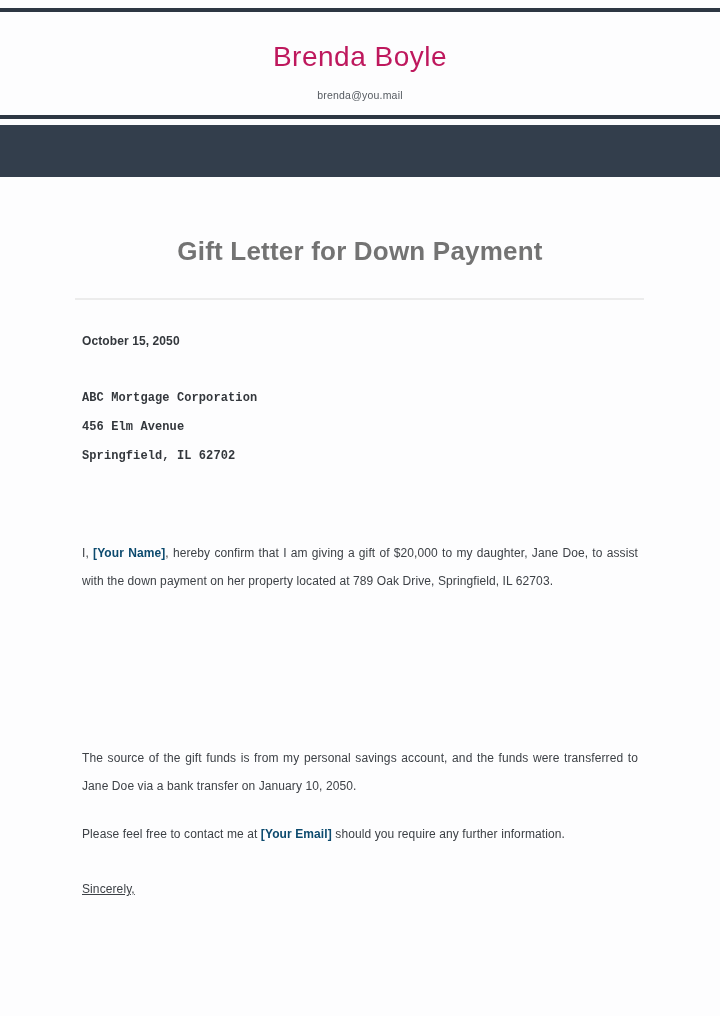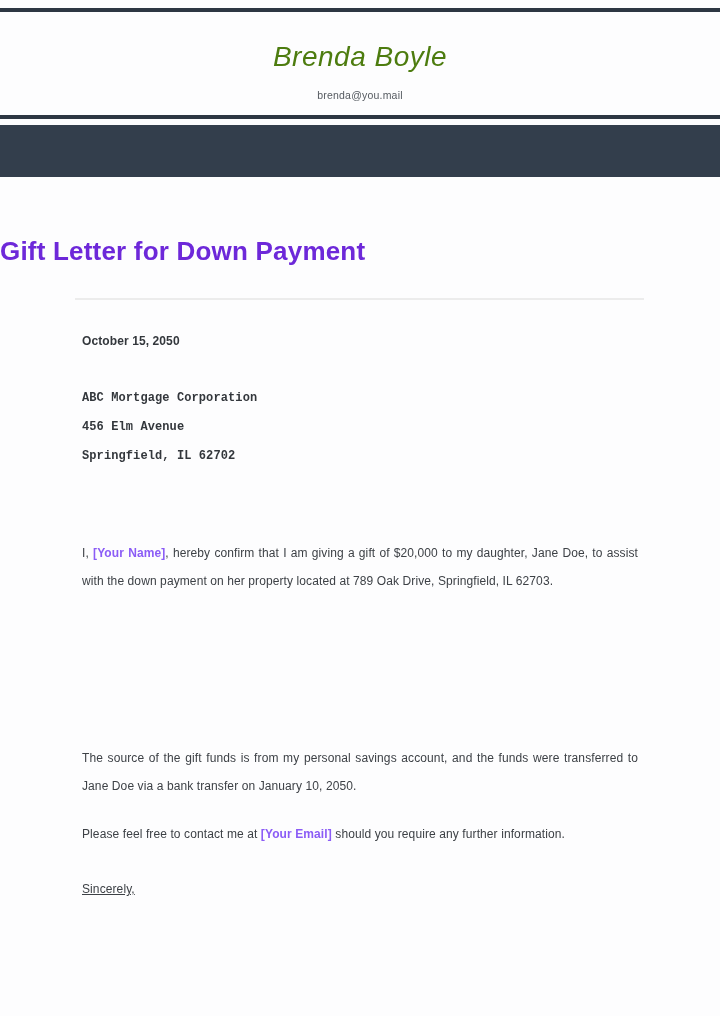--- a/index.html
+++ b/index.html
@@ -37,45 +37,45 @@
   .sender-name {
     position: absolute;
     top: 40px;
     left: 0;
     right: 0;
     text-align: center;
     font-size: 28px;
     line-height: 34px;
     font-weight: 400;
     letter-spacing: 0.5px;
-    color: #4d7c0f;
-    font-style: italic;
+    color: #be185d;
   }
   .sender-email {
     position: absolute;
     top: 88px;
     left: 0;
     right: 0;
     text-align: center;
     font-size: 10.5px;
     line-height: 14px;
     color: #555a60;
     letter-spacing: 0.2px;
   }
 
   
   .doc-title {
     position: absolute;
     top: 234px;
     left: 0;
     right: 0;
+    text-align: center;
     font-size: 26px;
     line-height: 34px;
     font-weight: 700;
-    color: #6d28d9;
+    color: #737373;
     letter-spacing: 0.2px;
   }
   .title-divider {
     position: absolute;
     top: 298px;
     left: 75px;
     right: 76px;
     height: 2px;
     background: #ececec;
   }
@@ -85,21 +85,21 @@
     position: absolute;
     left: 82px;
     width: 556px;
     font-size: 12px;
     line-height: 28px;
     color: #3d4146;
     letter-spacing: 0.1px;
   }
   .bold-block { font-weight: 700; color: #33373c; }
   .justified { text-align: justify; }
-  .inline-bold { font-weight: 700; color: #8b5cf6; }
+  .inline-bold { font-weight: 700; color: #0c4a6e; }
 
   .date-block      { top: 327px; }
   .recipient-block { top: 384px; line-height: 29px; font-family: Liberation Mono, monospace; }
   .salutation-block{ top: 489px; }
   .para-1          { top: 539px; }
   .para-2          { top: 644px; }
   .para-3          { top: 744px; }
   .para-4          { top: 820px; }
   .closing-block   { top: 875px; text-decoration: underline; }
 </style>

